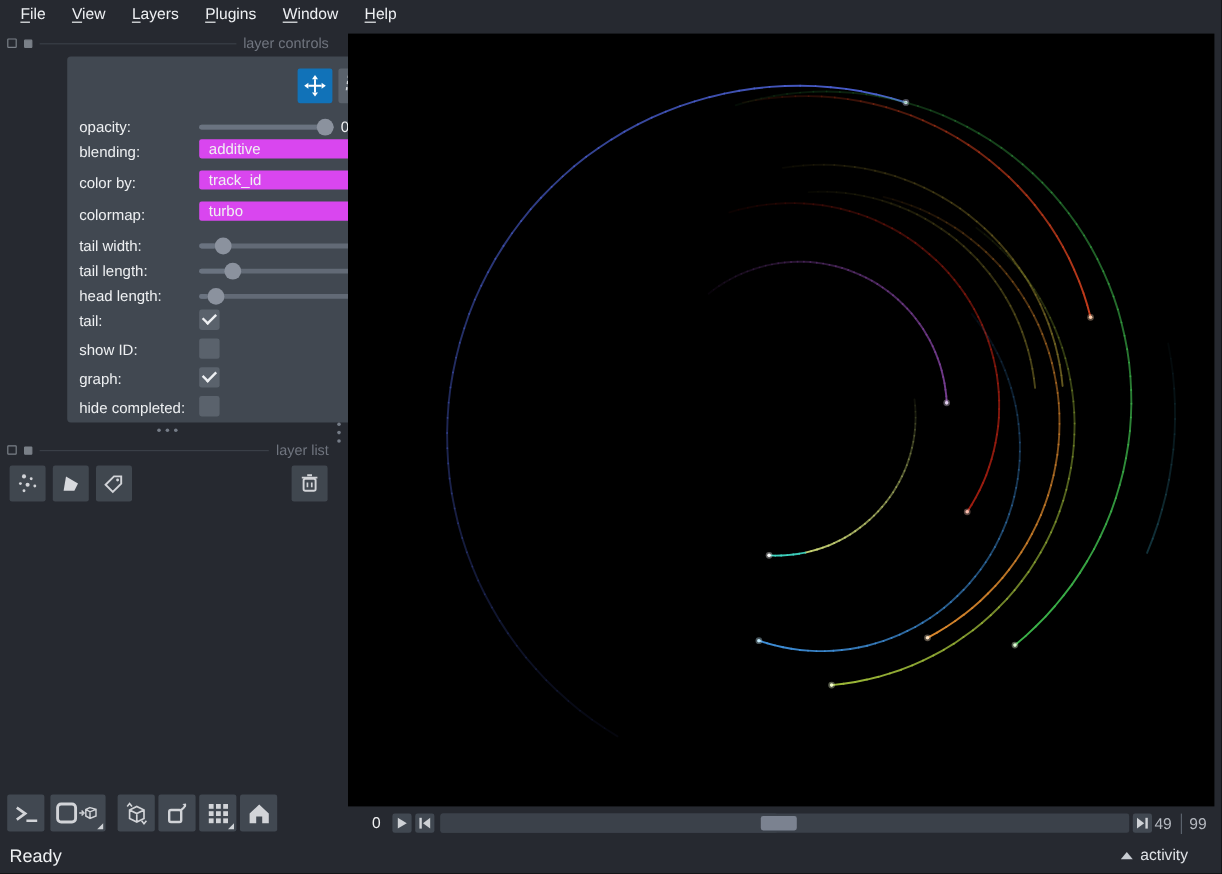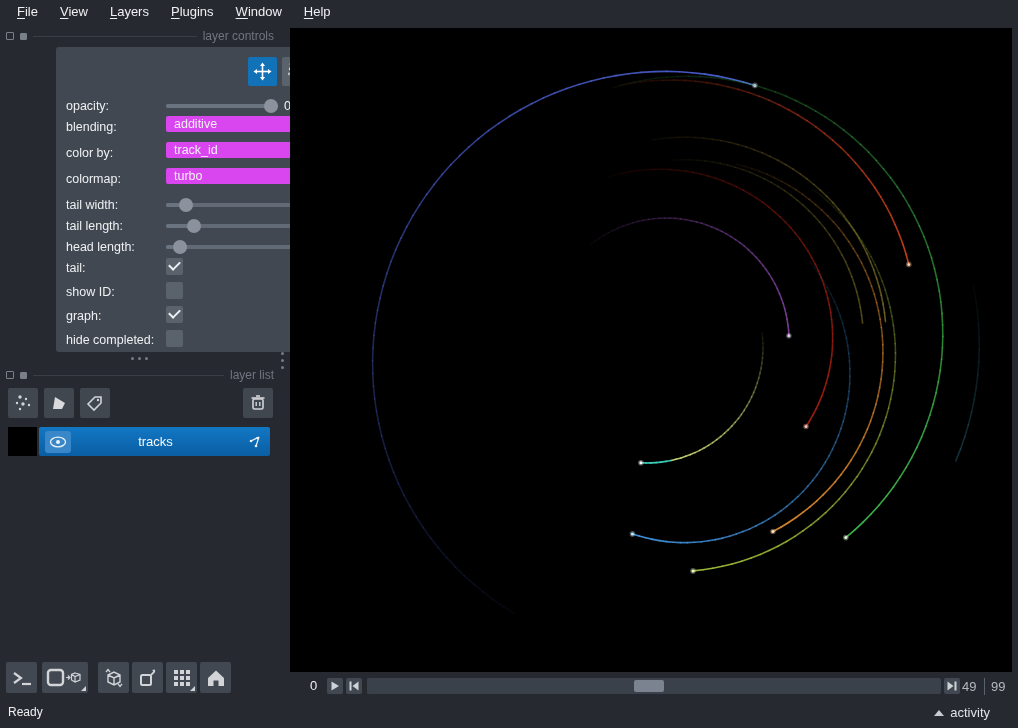--- a/index.html
+++ b/index.html
@@ -62,21 +62,21 @@
   
   .dims-label{position:absolute;left:310px;top:678px;font-size:13px;color:#f0f1f2;}
   .dims-btn{position:absolute;top:678px;width:16px;height:16px;background:#414851;border-radius:2px;display:flex;align-items:center;justify-content:center;}
   .slider.dims{left:367px;top:678px;width:574px;height:16px;position:absolute;}
   .slider.dims .sl-track{top:0;height:16px;background:#3b414a;border-radius:2px;}
   .slider.dims .sl-fill{background:#3b414a;}
   .slider.dims .sl-handle{top:2px;width:30px;height:12px;border-radius:2px;background:#7b8290;}
   .dims-count{position:absolute;top:679px;font-size:13px;color:#b4b8bf;}
   .dims-divider{position:absolute;left:984px;top:678px;width:1px;height:17px;background:#5a626c;}
   
-  .status-left{position:absolute;left:8px;top:705px;font-size:12px;color:#eef0f2;}
+  .status-left{position:absolute;left:8px;top:705px;font-size:15px;color:#eef0f2;}
   .activity{position:absolute;right:28px;top:705px;font-size:13px;color:#dfe2e6;display:flex;align-items:center;gap:6px;}
   .tri-up{width:0;height:0;border-left:5px solid transparent;border-right:5px solid transparent;border-bottom:6px solid #c8ccd2;}
   
   .canvas{position:absolute;left:290px;top:28px;width:722px;height:644px;background:#000;}
   svg{display:block;}
 </style>
 </head>
 <body>
 
 <div class="window">
@@ -247,41 +247,20 @@
   <div class="tool-btn" style="left:243px;top:388px">
     <svg width="20" height="20" viewBox="0 0 20 20">
       <rect x="5" y="6" width="10" height="10" rx="1.5" fill="none" stroke="#d2d4d8" stroke-width="1.6"></rect>
       <line x1="3.5" y1="5" x2="16.5" y2="5" stroke="#d2d4d8" stroke-width="1.6"></line>
       <line x1="8" y1="3" x2="12" y2="3" stroke="#d2d4d8" stroke-width="1.6"></line>
       <line x1="8.2" y1="9" x2="8.2" y2="13" stroke="#d2d4d8" stroke-width="1.4"></line>
       <line x1="11.8" y1="9" x2="11.8" y2="13" stroke="#d2d4d8" stroke-width="1.4"></line>
     </svg>
   </div>
 
-  <div class="layer-row" style="top:427px">
-    <div class="thumb"></div>
-    <div class="row-body selected">
-      <div class="eye-chip">
-        <svg width="18" height="12" viewBox="0 0 18 12">
-          <ellipse cx="9" cy="6" rx="7.5" ry="4.8" fill="none" stroke="#eaf2f8" stroke-width="1.3"></ellipse>
-          <circle cx="9" cy="6" r="2" fill="#eaf2f8"></circle>
-        </svg>
-      </div>
-      <span class="layer-label">tracks</span>
-      <span class="layer-type-icon">
-        <svg width="18" height="18" viewBox="0 0 18 18">
-          <line x1="13" y1="4" x2="5" y2="8" stroke="#eaf2f8" stroke-width="1.2"></line>
-          <line x1="13" y1="4" x2="10" y2="13" stroke="#eaf2f8" stroke-width="1.2"></line>
-          <path d="M13 4 L9.6 4.6 L12 7 Z" fill="#eaf2f8"></path>
-          <circle cx="5" cy="8" r="1.3" fill="#eaf2f8"></circle>
-            <circle cx="10" cy="13" r="1.3" fill="#eaf2f8"></circle>
-        </svg>
-      </span>
-    </div>
-  </div>
 
   <div class="view-btn" style="left:6px">
     <svg width="22" height="20" viewBox="0 0 22 20">
       <path d="M3 5 L10 10 L3 15" fill="none" stroke="#d2d4d8" stroke-width="2.2"></path>
       <line x1="11" y1="16" x2="20" y2="16" stroke="#d2d4d8" stroke-width="2.2"></line>
     </svg>
   </div>
   <div class="view-btn wide corner" style="left:42px">
     <svg width="38" height="22" viewBox="0 0 38 22">
       <rect x="2" y="3" width="15" height="15" rx="3" fill="none" stroke="#d2d4d8" stroke-width="2.4"></rect>

